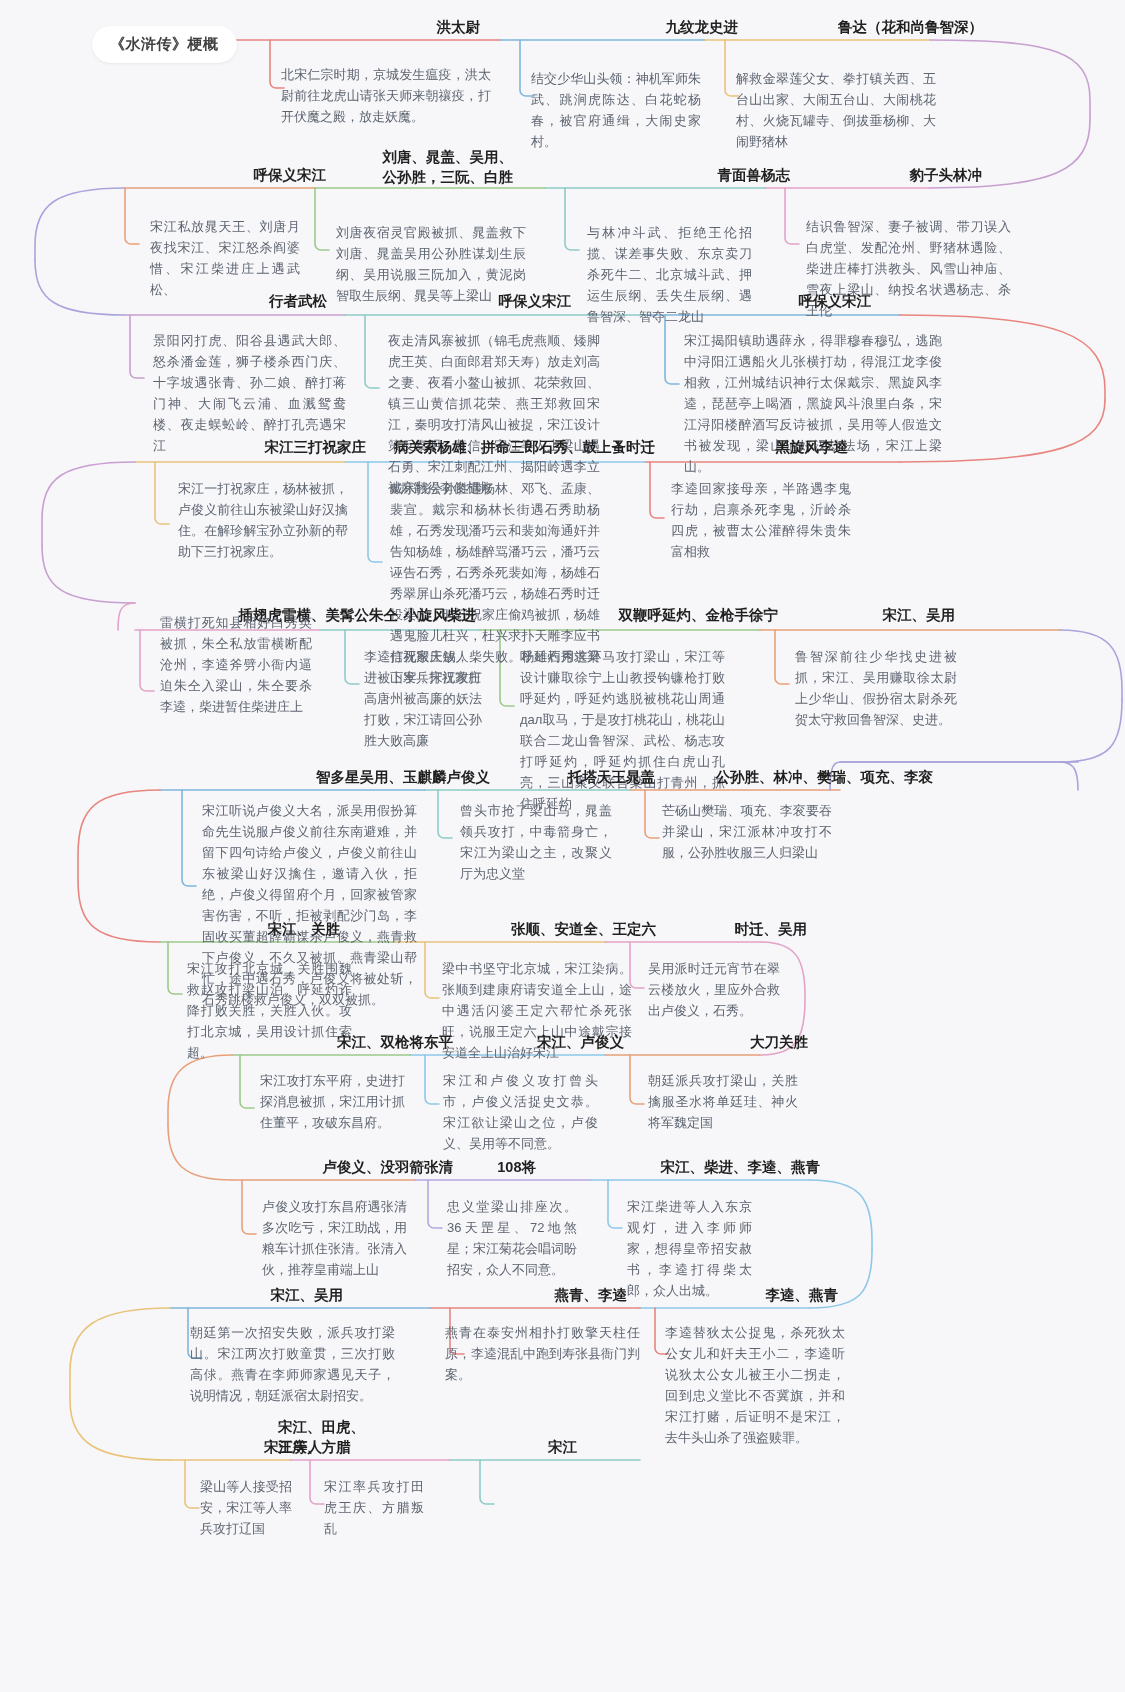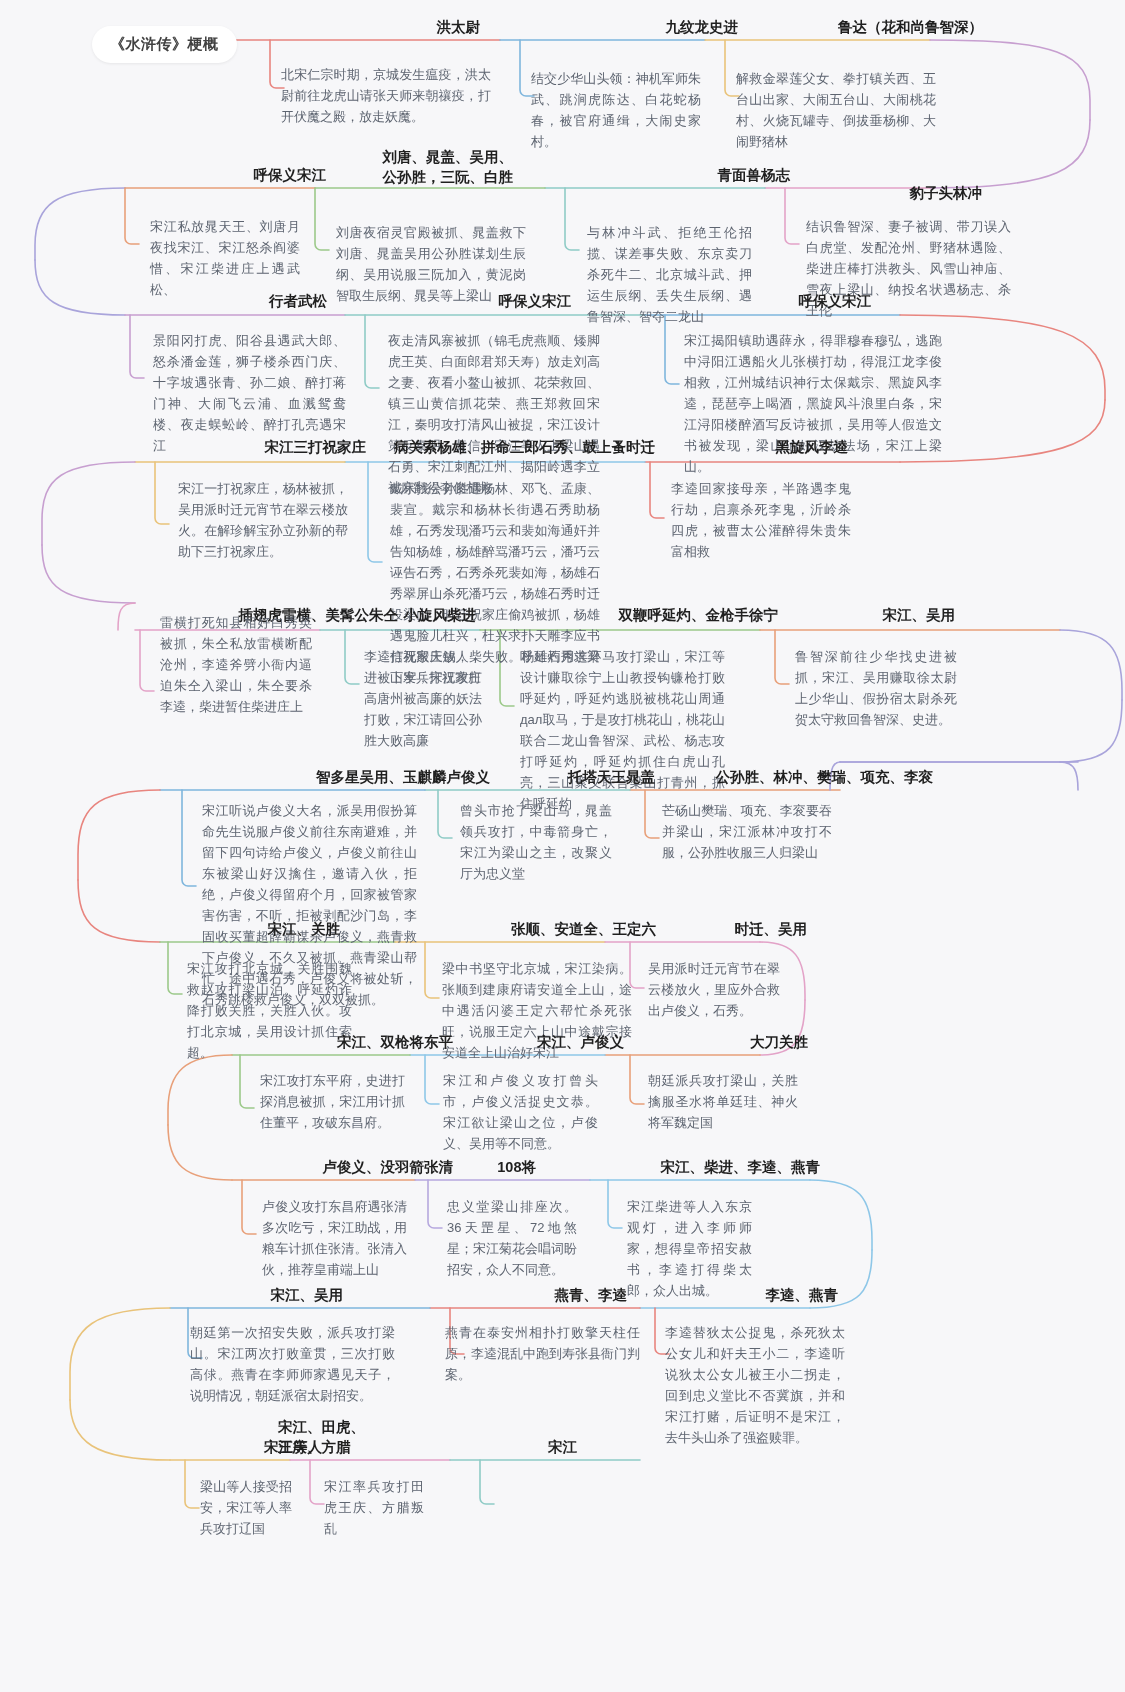--- a/index.html
+++ b/index.html
@@ -212,21 +212,21 @@
     <div class="desc">刘唐夜宿灵官殿被抓、晁盖救下刘唐、晁盖吴用公孙胜谋划生辰纲、吴用说服三阮加入，黄泥岗智取生辰纲、晁吴等上梁山</div>
   </div>
 
   <div class="node" style="left:570px; top:166px; width:220px;">
     <div class="title">青面兽杨志</div>
   </div>
   <div class="node" style="left:587px; top:222px; width:165px;">
     <div class="desc">与林冲斗武、拒绝王伦招揽、谋差事失败、东京卖刀杀死牛二、北京城斗武、押运生辰纲、丢失生辰纲、遇鲁智深、智夺二龙山</div>
   </div>
 
-  <div class="node" style="left:762px; top:184px; width:220px;">
+  <div class="node" style="left:762px; top:166px; width:220px;">
     <div class="title">豹子头林冲</div>
   </div>
   <div class="node" style="left:806px; top:216px; width:205px;">
     <div class="desc">结识鲁智深、妻子被调、带刀误入白虎堂、发配沧州、野猪林遇险、柴进庄棒打洪教头、风雪山神庙、雪夜上梁山、纳投名状遇杨志、杀王伦</div>
   </div>
 
   <div class="node" style="left:107px; top:292px; width:220px;">
     <div class="title">行者武松</div>
   </div>
   <div class="node" style="left:153px; top:330px; width:193px;">
@@ -244,21 +244,21 @@
     <div class="title">呼保义宋江</div>
   </div>
   <div class="node" style="left:684px; top:330px; width:258px;">
     <div class="desc">宋江揭阳镇助遇薛永，得罪穆春穆弘，逃跑中浔阳江遇船火儿张横打劫，得混江龙李俊相救，江州城结识神行太保戴宗、黑旋风李逵，琵琶亭上喝酒，黑旋风斗浪里白条，宋江浔阳楼醉酒写反诗被抓，吴用等人假造文书被发现，梁山泊好汉劫法场，宋江上梁山。</div>
   </div>
 
   <div class="node" style="left:136px; top:438px; width:230px;">
     <div class="title">宋江三打祝家庄</div>
   </div>
   <div class="node" style="left:178px; top:478px; width:170px;">
-    <div class="desc">宋江一打祝家庄，杨林被抓，吴用派时迁元宵节在翠云楼放火。在解珍解宝孙立孙新的帮助下三打祝家庄。</div>
+    <div class="desc">宋江一打祝家庄，杨林被抓，卢俊义前往山东被梁山好汉擒住。在解珍解宝孙立孙新的帮助下三打祝家庄。</div>
   </div>
 
   <div class="node" style="left:345px; top:438px; width:310px;">
     <div class="title">病关索杨雄、拼命三郎石秀、鼓上蚤时迁</div>
   </div>
   <div class="node" style="left:390px; top:478px; width:210px;">
     <div class="desc">戴宗找公孙胜遇杨林、邓飞、孟康、裴宣。戴宗和杨林长街遇石秀助杨雄，石秀发现潘巧云和裴如海通奸并告知杨雄，杨雄醉骂潘巧云，潘巧云诬告石秀，石秀杀死裴如海，杨雄石秀翠屏山杀死潘巧云，杨雄石秀时迁投梁山，时迁祝家庄偷鸡被抓，杨雄遇鬼脸儿杜兴，杜兴求扑天雕李应书信祝家庄放人，失败。杨雄石秀求梁山发兵打祝家庄</div>
   </div>
 
   <div class="node" style="left:628px; top:438px; width:220px;">

